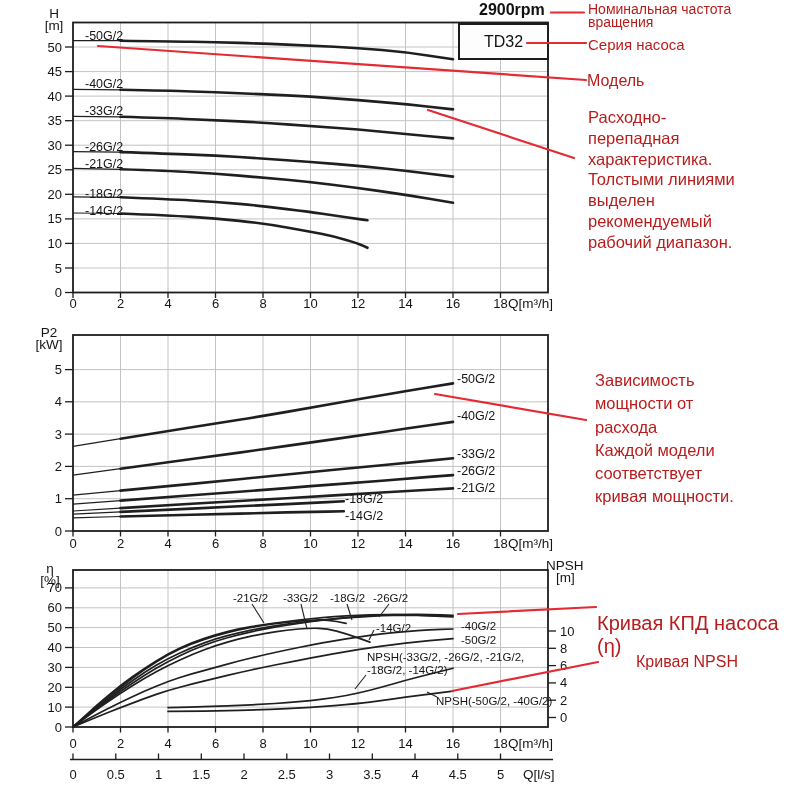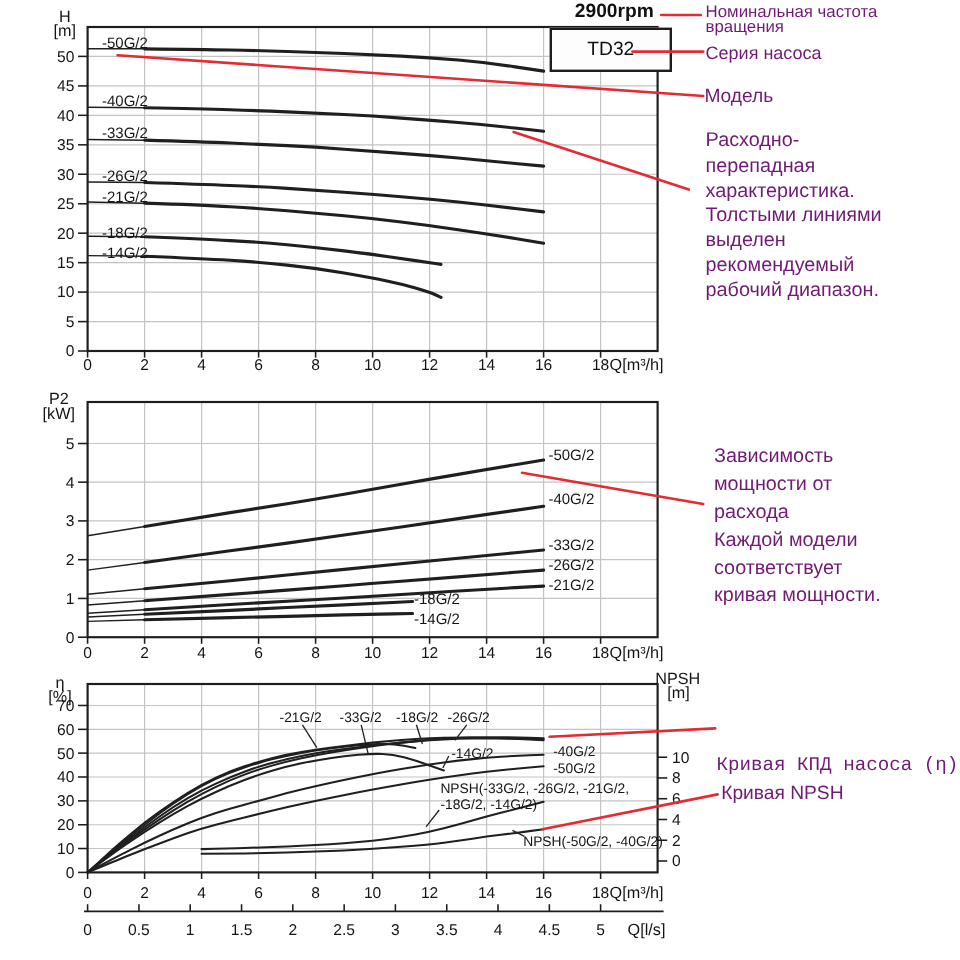--- a/index.html
+++ b/index.html
@@ -1,29 +1,29 @@
 <!DOCTYPE html>
 <html><head>
 <meta charset="utf-8">
 <style>
   html,body{margin:0;padding:0;background:#fff;}
   .page{position:relative;width:800px;height:800px;background:#ffffff;overflow:hidden;
         font-family:"Liberation Sans",sans-serif;color:#111;}
   svg{position:absolute;left:0;top:0;}
   svg text{font-family:"Liberation Sans",sans-serif;fill:#151515;}
-  .ann{position:absolute;color:#701a75;white-space:pre-line;}
+  .ann{position:absolute;color:#b91c1c;white-space:pre-line;}
   #rpm-value{position:absolute;left:479px;top:1px;font-size:16px;font-weight:bold;}
   #ann-rpm{left:588px;top:3px;font-size:14px;line-height:13px;}
   #ann-series{left:588px;top:36px;font-size:15px;}
   #ann-model{left:587px;top:72px;font-size:16px;}
   #ann-flow{left:588px;top:107px;font-size:16.5px;line-height:20.8px;width:195px;}
   #ann-power{left:595px;top:369px;font-size:16.5px;line-height:23.3px;width:185px;}
-  #ann-eff{left:597px;top:629px;font-size:16px;font-family:Liberation Mono, monospace;}
-  #ann-npsh{left:601px;top:653px;font-size:16px;}
-  #td32-box{position:absolute;left:458px;top:23px;width:102px;height:37px;
+  #ann-eff{left:597px;top:612px;font-size:20px;}
+  #ann-npsh{left:636px;top:653px;font-size:16px;}
+  #td32-box{position:absolute;left:458px;top:23px;width:91px;height:37px;
             border:2px solid #1d1d1d;background:#fdfdfd;box-sizing:border-box;
             display:flex;align-items:center;justify-content:center;font-size:16px;}
 </style>
 </head>
 <body>
 
 <div class="page">
   <svg id="base" width="800" height="800">
       <line x1="120.5" y1="22.5" x2="120.5" y2="292.5" stroke="#c3c3c3" stroke-width="1"></line>
       <line x1="168" y1="22.5" x2="168" y2="292.5" stroke="#c3c3c3" stroke-width="1"></line>

